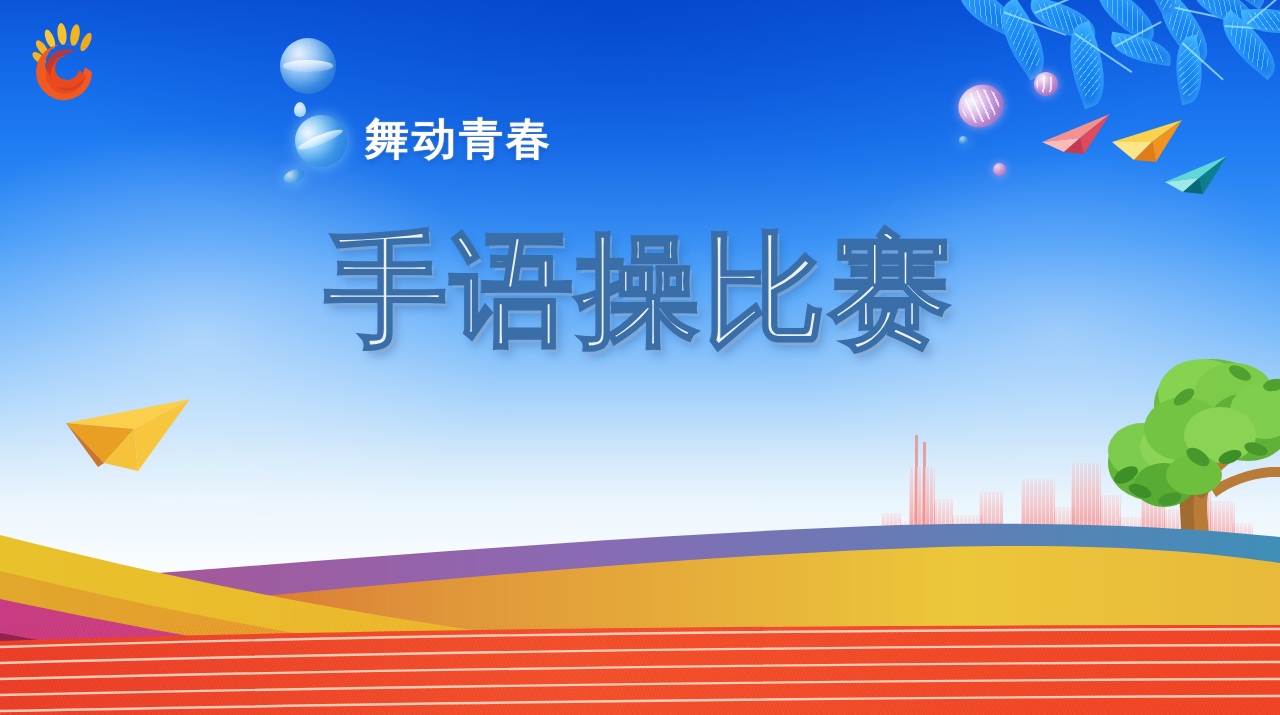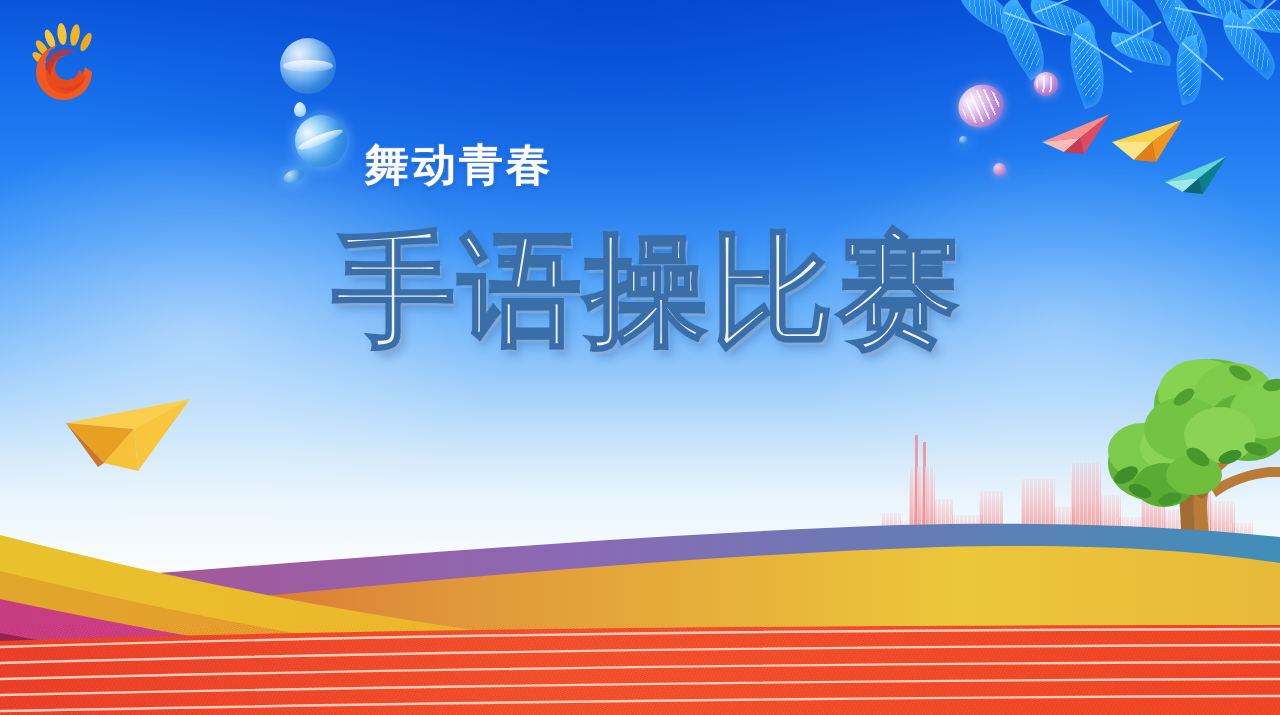--- a/index.html
+++ b/index.html
@@ -119,38 +119,37 @@
   }
   .logo-drop {
     position:absolute; left:272px; top:86px; width:12px; height:15px;
     border-radius:50% 50% 50% 50%/60% 60% 40% 40%;
     background:radial-gradient(circle at 36% 32%, #ffffff 0%, #cdefff 45%, #86cdf2 100%);
     opacity:0.9;
   }
 
   
   .subtitle {
-    position:absolute; left:365px; top:143px;
+    position:absolute; left:365px; top:117px;
     font-family:"DejaVu Sans","Liberation Sans",sans-serif;
     font-size:44px; font-weight:bold; letter-spacing:3px;
     color:#ffffff; line-height:1;
     text-shadow:0 2px 5px rgba(5,60,150,0.45), 0 0 2px rgba(255,255,255,0.6);
   }
   .maintitle {
     position:absolute; left:325px; top:222px;
     font-family:"DejaVu Sans","Liberation Sans",sans-serif;
     font-size:122px; font-weight:bold; letter-spacing:4px;
     line-height:1.12;
     color:#eef2f6;
     -webkit-text-stroke:2.5px #3a6ea8;
     text-shadow:
       3px 4px 0 rgba(150,175,205,0.55),
       5px 7px 10px rgba(30,80,150,0.30);
     white-space:nowrap;
-    margin-left:8px;
   }
 
   
   .city { position:absolute; left:855px; bottom:128px; width:400px; height:160px; opacity:0.85; }
   .bld {
     position:absolute; bottom:0;
     background:linear-gradient(to bottom, rgba(255,130,130,0.12) 0%, rgba(248,110,110,0.62) 45%, rgba(245,95,95,0.8) 100%);
   }
   .bld::after{
     content:""; position:absolute; inset:0;

